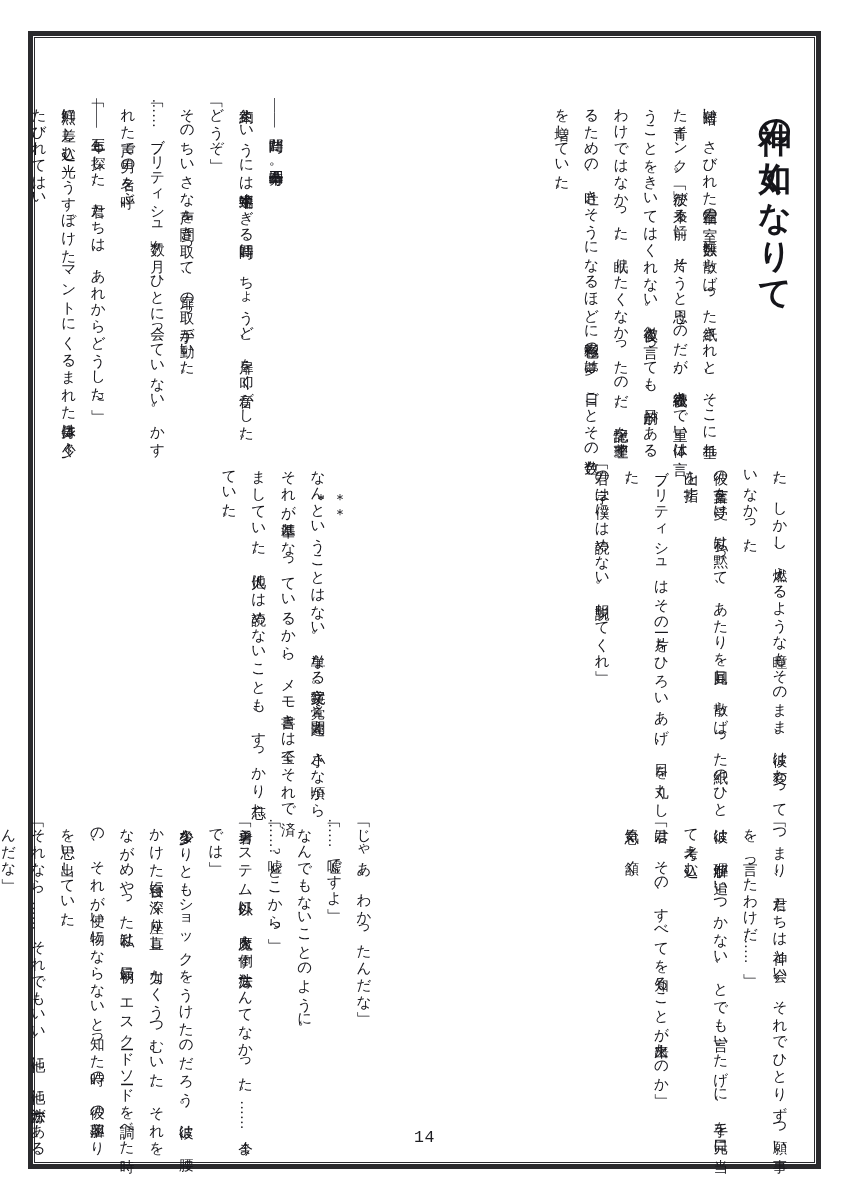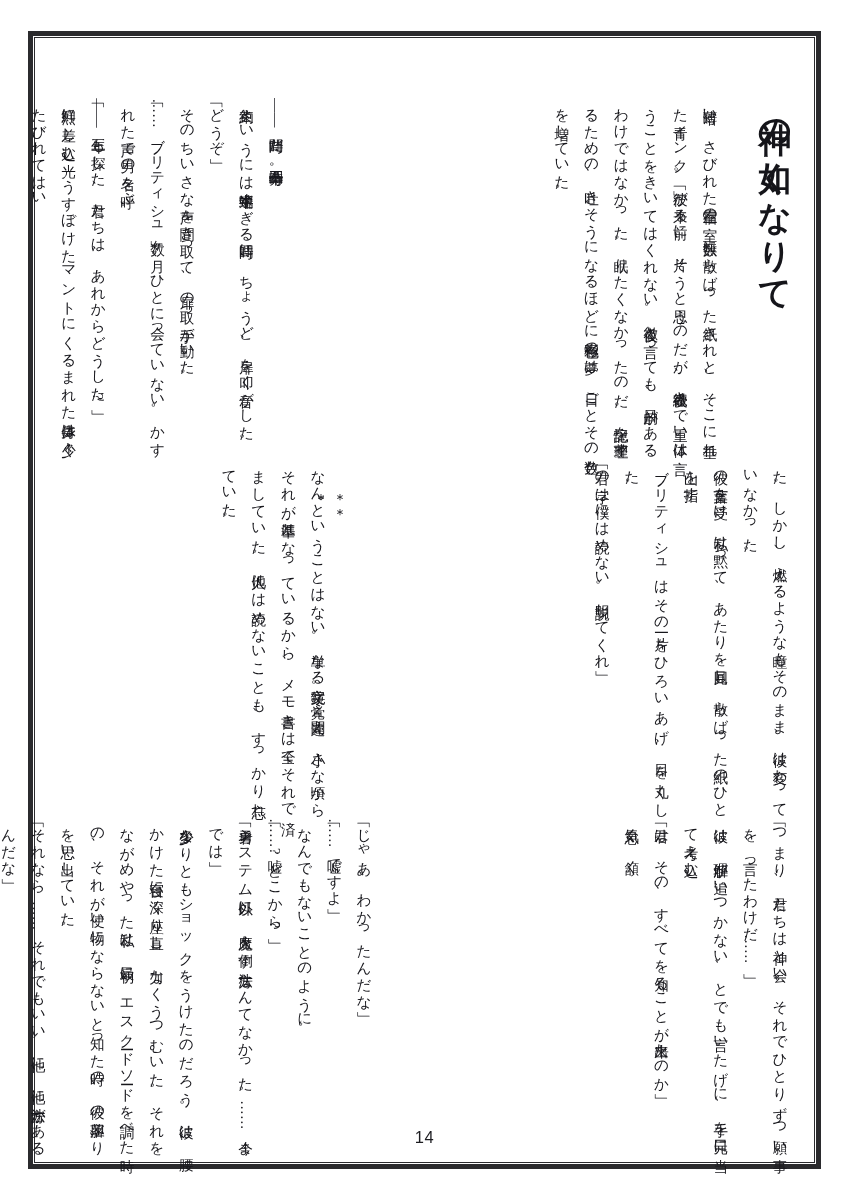--- a/index.html
+++ b/index.html
@@ -151,21 +151,21 @@
   }
 
   
   .page-number {
     position: absolute;
     left: 0;
     right: 0;
     top: 1088px;
     text-align: center;
     font-size: 16.5px;
-    font-family: Liberation Sans, sans-serif;
+    font-family: Liberation Mono, monospace;
     color: #1d1d21;
     letter-spacing: 0.04em;
   }
 </style>
 </head>
 <body>
 
 <div class="page">
 
   <div class="frame-outer"></div>

